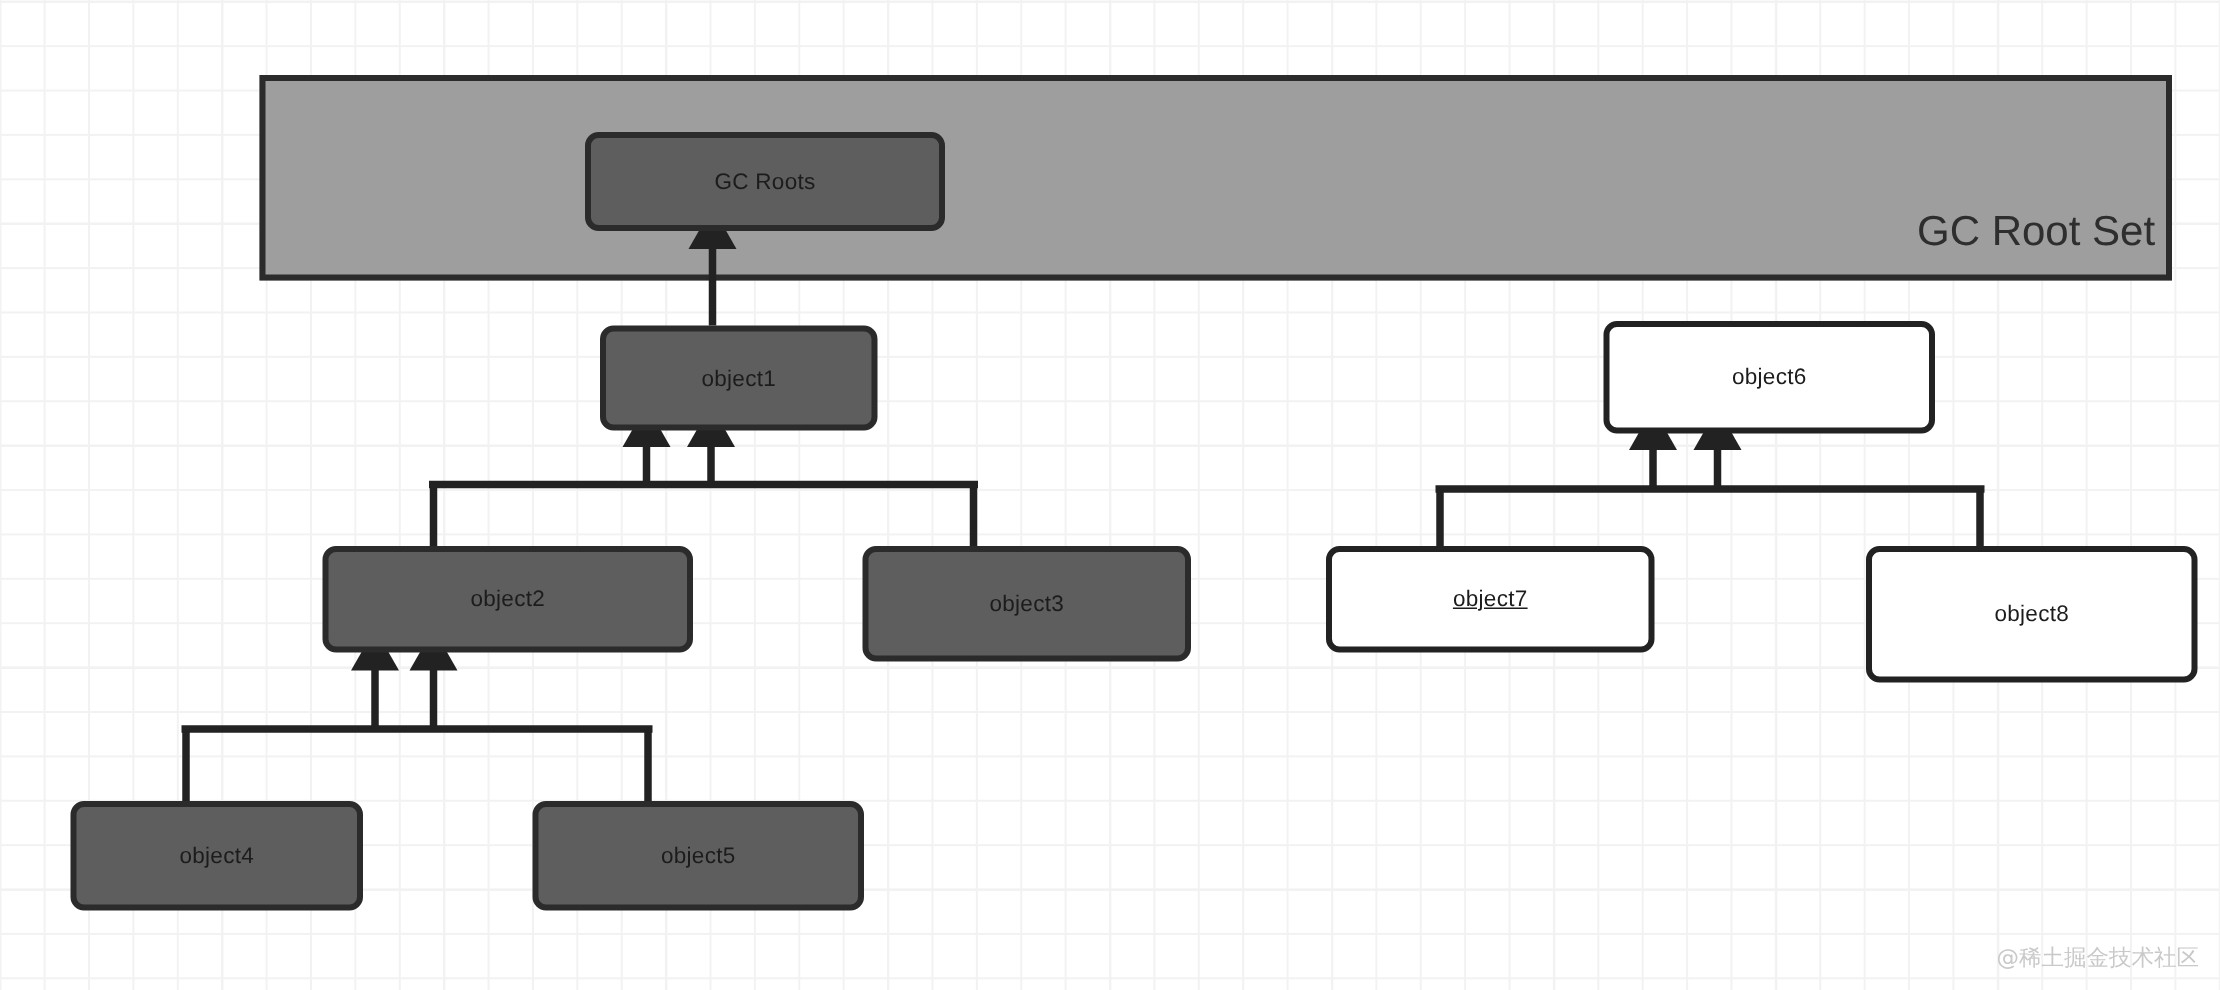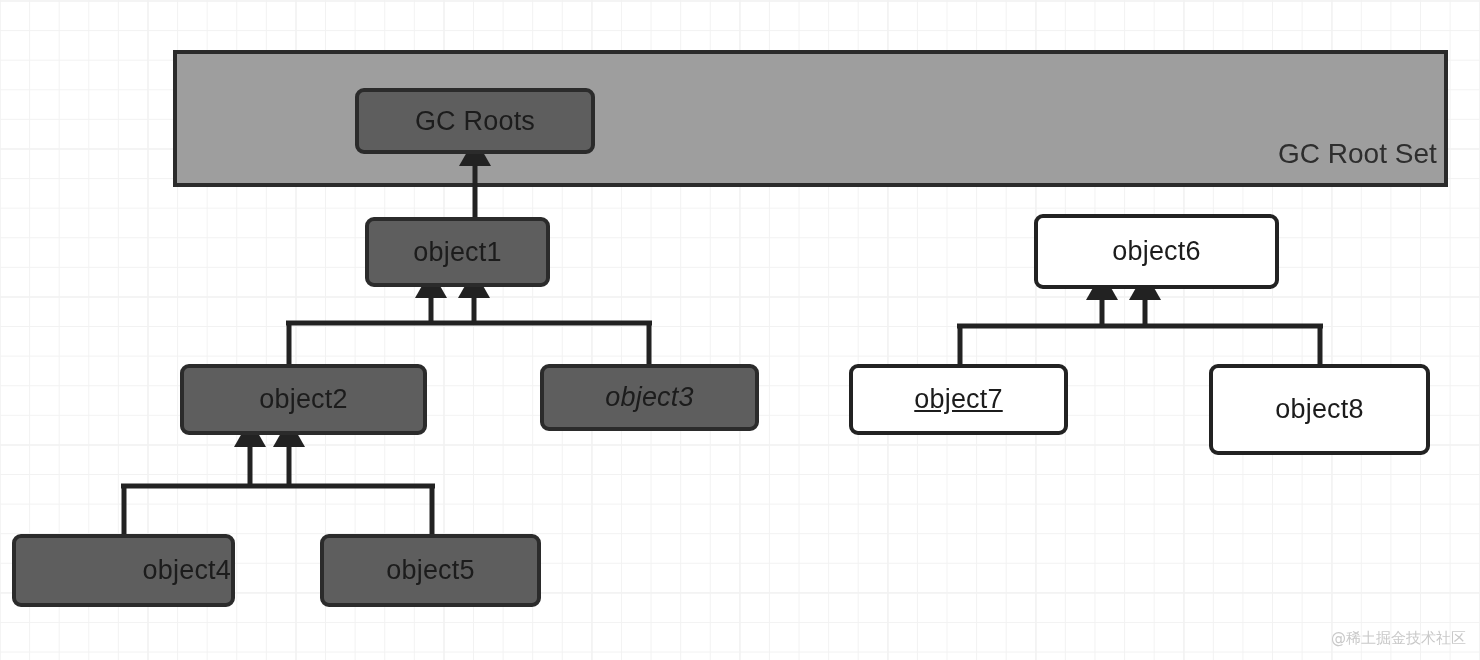--- a/index.html
+++ b/index.html
@@ -31,23 +31,24 @@
     width: 1480px;
     height: 660px;
   }
   .node {
     position: absolute;
     box-sizing: border-box;
     display: flex;
     align-items: center;
     justify-content: center;
     border-radius: 9px;
-    font-size: 27px;
+    font-size: 15px;
     letter-spacing: 0.2px;
     white-space: nowrap;
+    margin-left: 35px;
   }
   .node-dark {
     background: #5e5e5e;
     border: 4px solid #2b2b2b;
     color: #1c1c1c;
   }
   .node-light {
     background: #ffffff;
     border: 4px solid #222222;
     color: #1c1c1c;
@@ -122,30 +123,30 @@
   <div id="node-layer">
       <div class="node node-dark" style="left: 355px; top: 88px; width: 240px; height: 66px;">
         <span>GC Roots</span>
       </div>
       <div class="node node-dark" style="left: 365px; top: 217px; width: 185px; height: 70px;">
         <span>object1</span>
       </div>
       <div class="node node-dark" style="left: 180px; top: 364px; width: 247px; height: 71px;">
         <span>object2</span>
       </div>
-      <div class="node node-dark" style="left: 540px; top: 364px; width: 219px; height: 67px; font-style: italic;">
+      <div class="node node-dark" style="left: 540px; top: 364px; width: 219px; height: 77px;">
         <span>object3</span>
       </div>
-      <div class="node node-dark" style="left: 12px; top: 534px; width: 223px; height: 73px; justify-content: flex-end;">
+      <div class="node node-dark" style="left: 12px; top: 534px; width: 195px; height: 73px;">
         <span>object4</span>
       </div>
       <div class="node node-dark" style="left: 320px; top: 534px; width: 221px; height: 73px; justify-content: center;">
         <span>object5</span>
       </div>
-      <div class="node node-light" style="left: 1034px; top: 214px; width: 245px; height: 75px;">
+      <div class="node node-light" style="left: 1034px; top: 214px; width: 221px; height: 75px;">
         <span>object6</span>
       </div>
       <div class="node node-light" style="left: 849px; top: 364px; width: 219px; height: 71px; text-decoration: underline;">
         <span>object7</span>
       </div>
       <div class="node node-light" style="left: 1209px; top: 364px; width: 221px; height: 91px;">
         <span>object8</span>
       </div>
     </div>
 

